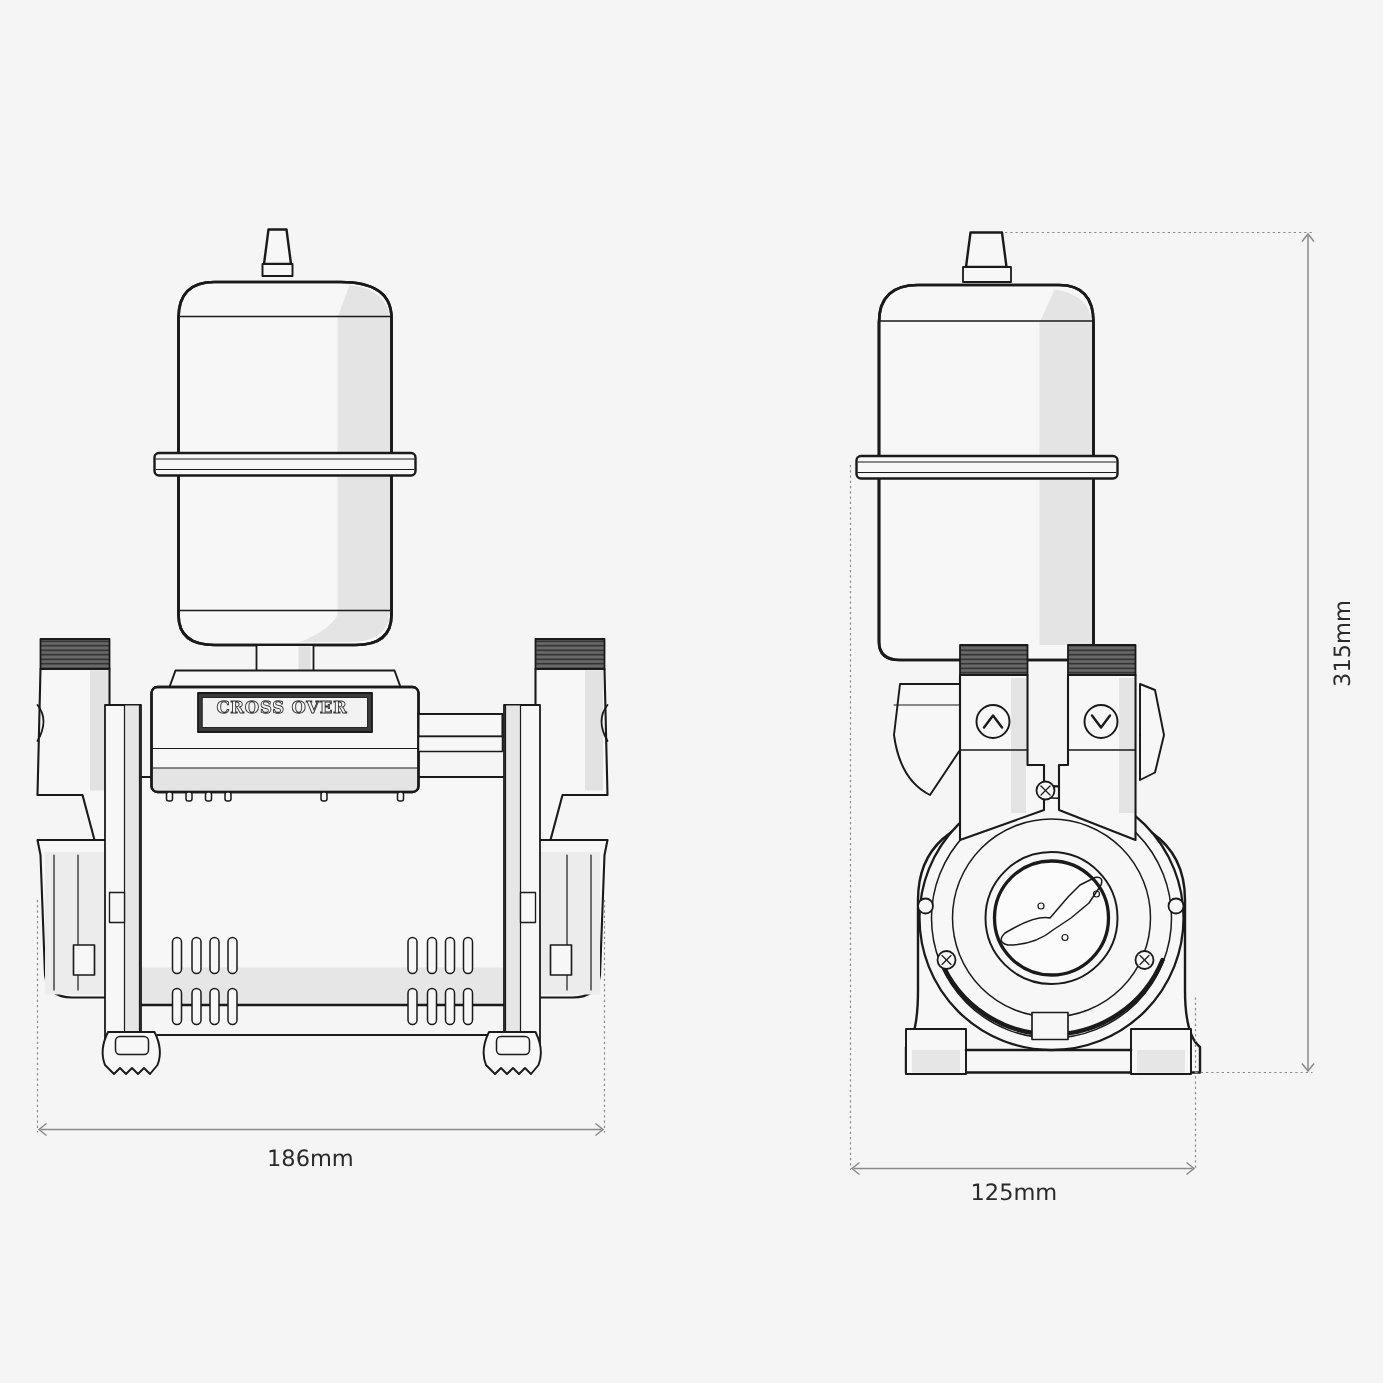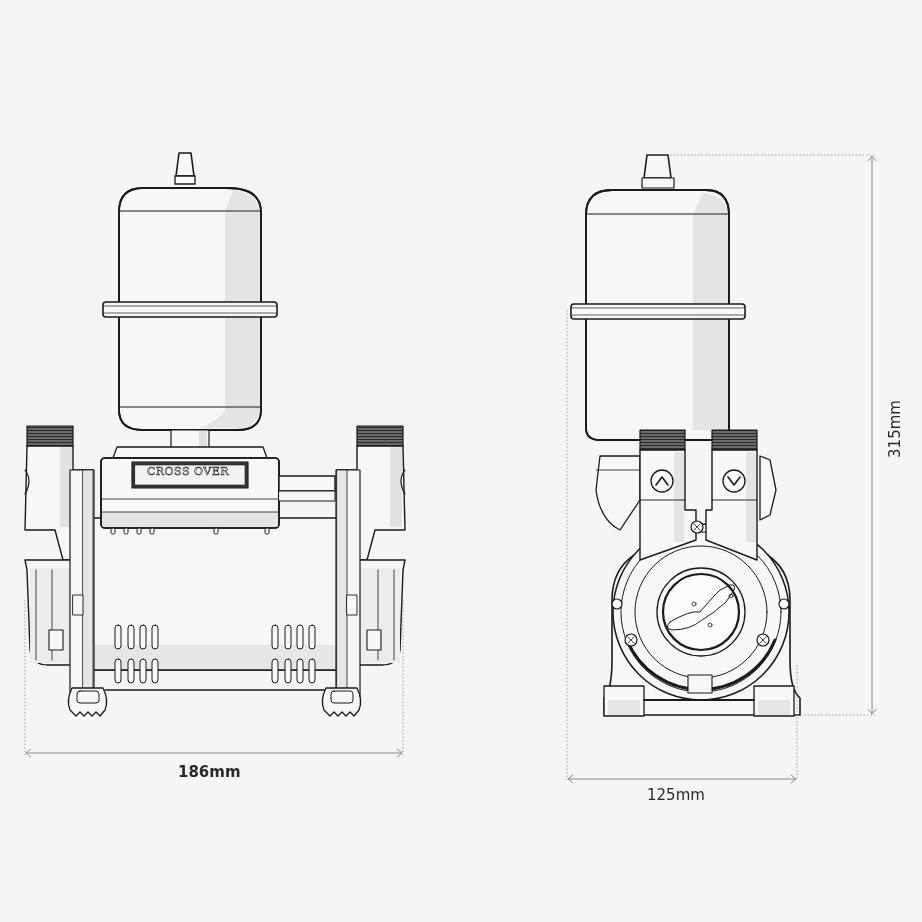--- a/index.html
+++ b/index.html
@@ -11,40 +11,40 @@
       font-family: "DejaVu Sans", sans-serif;
     }
     #canvas { position: absolute; left: 0; top: 0; }
     .dim-label {
       position: absolute;
       font-family: "DejaVu Sans", sans-serif;
       font-size: 15px;
       color: #2a2a2a;
       white-space: nowrap;
     }
-    #width-front-label { left: 178px; top: 763px; font-weight: bold; }
+    #width-front-label { left: 178px; top: 763px; }
     #width-side-label { left: 631px; top: 786px; margin-left: 16px; }
     #height-label {
       left: 860px; top: 420px;
       transform: rotate(-90deg);
       transform-origin: center center;
       width: 70px; text-align: center;
     }
     .brand-text {
       position: absolute;
       left: 132px; top: 463px;
       width: 112px; height: 18px;
       font-family: "DejaVu Serif", serif;
       font-size: 11px;
       letter-spacing: 0.5px;
       color: #f5f5f5;
       text-align: center;
       line-height: 18px;
       -webkit-text-stroke: 0.6px #333;
-      font-weight: normal;
+      font-weight: bold;
     }
   </style>
 </head>
 <body>
 
 <svg id="canvas" width="922" height="922" viewBox="0 0 922 922" xmlns="http://www.w3.org/2000/svg">
   <defs>
     <pattern id="thread" width="3" height="3" patternUnits="userSpaceOnUse">
       <rect width="3" height="3" fill="#6a6a6a"></rect>
       <line x1="0" y1="1.5" x2="3" y2="1.5" stroke="#2a2a2a" stroke-width="1"></line>

